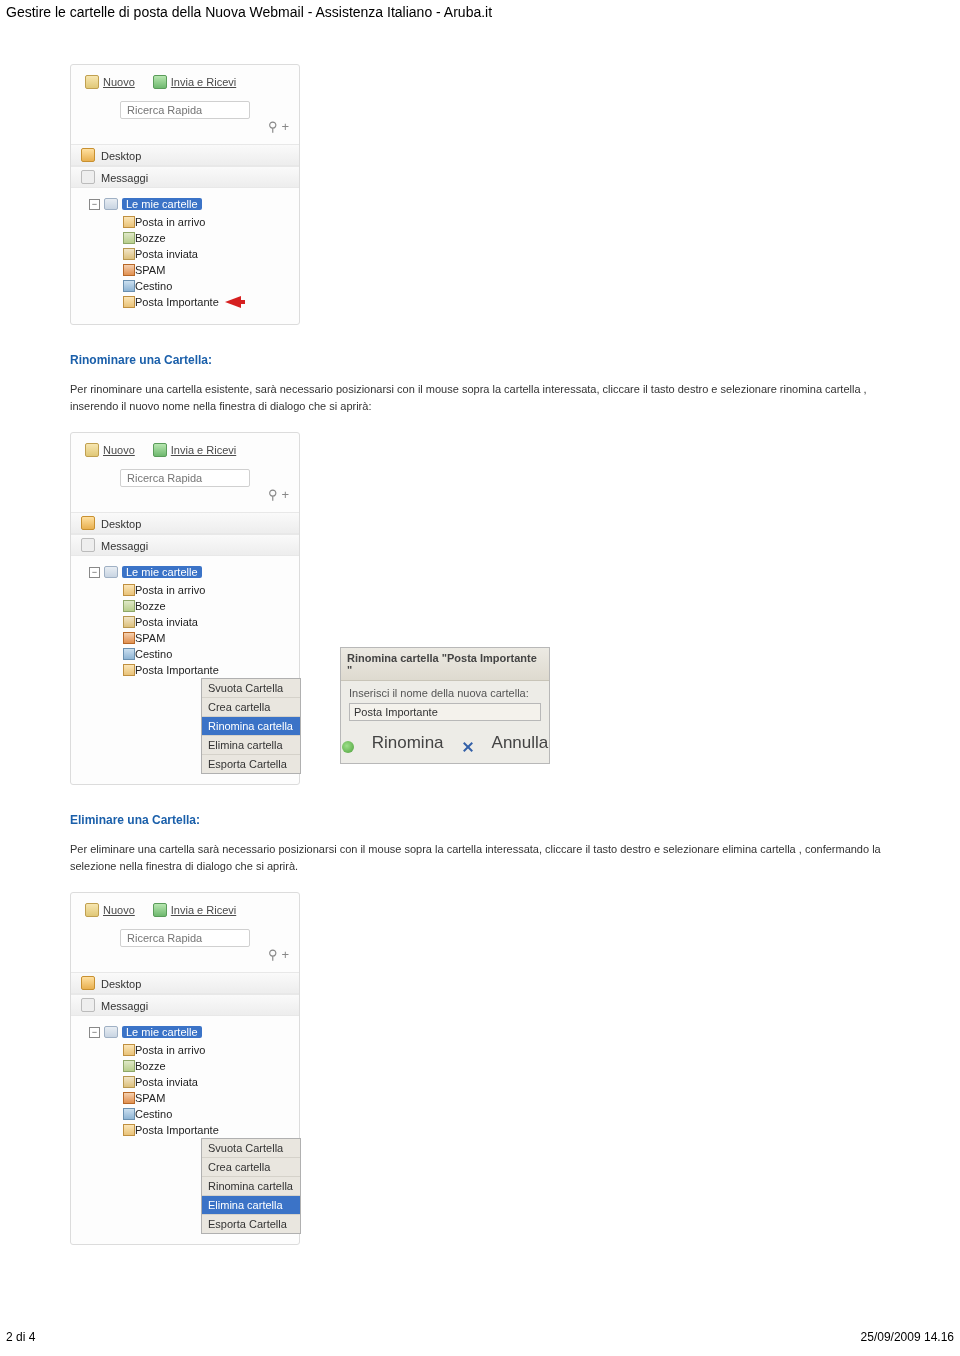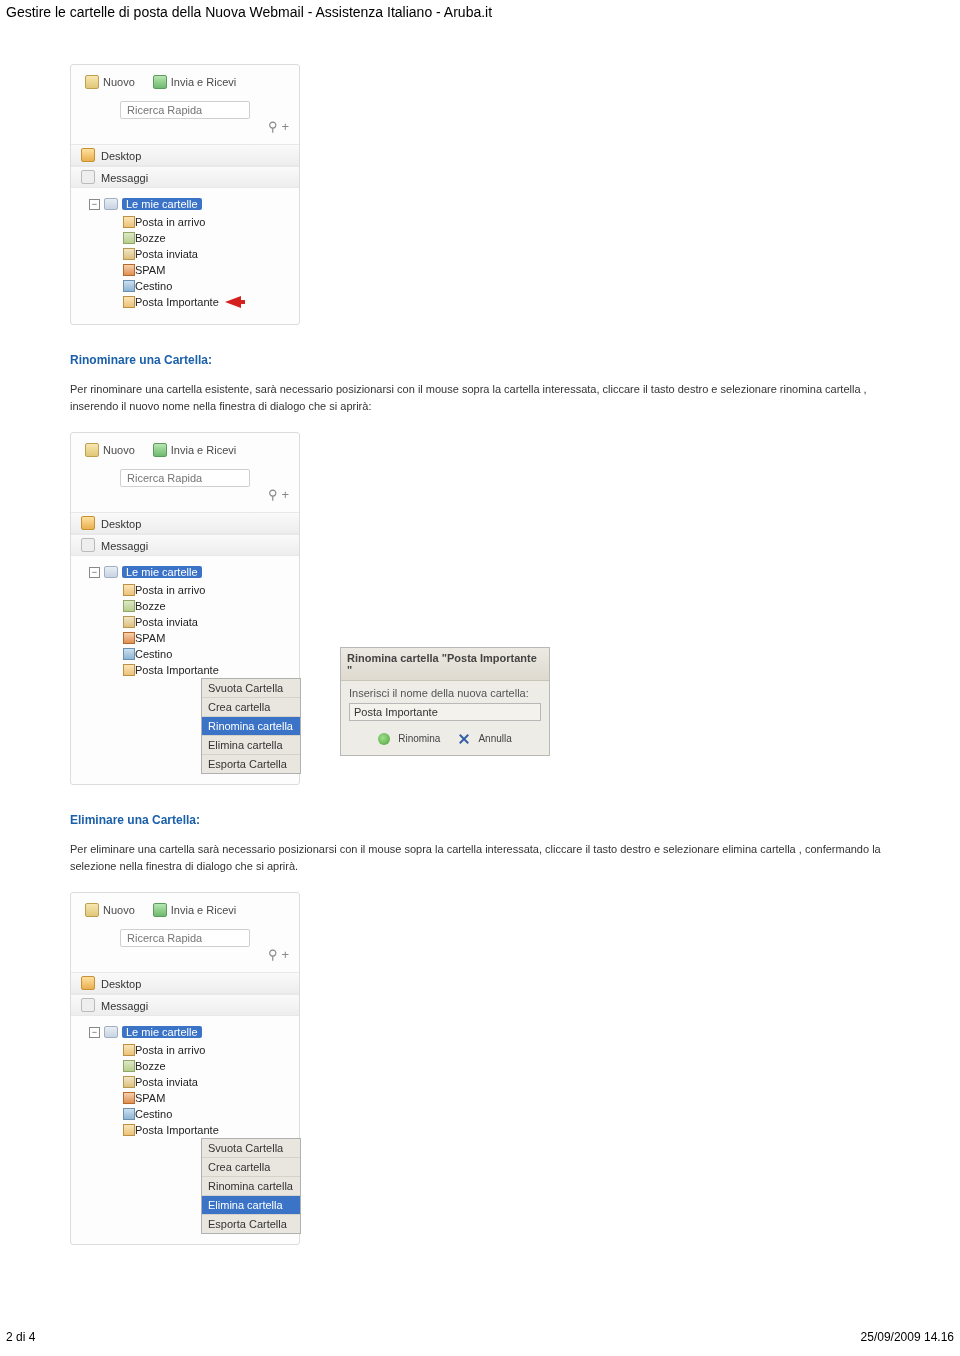--- a/index.html
+++ b/index.html
@@ -36,20 +36,21 @@
       gap: 18px;
       padding: 2px 8px 8px 14px;
     }
     .tbtn {
       display: flex;
       align-items: center;
       gap: 4px;
       font-size: 11px;
       color: #4a4a4a;
       cursor: pointer;
+      text-decoration: underline;
     }
     .ico {
       display: inline-block;
       width: 14px;
       height: 14px;
       border-radius: 2px;
     }
     .ico-nuovo { background: linear-gradient(#f7e6b0,#e0c877); border:1px solid #c0a050; }
     .ico-send { background: linear-gradient(#b7e6b0,#6fb96f); border:1px solid #5a9c5a; }
     .searchrow {
@@ -211,23 +212,23 @@
       color: #333;
     }
     .dialog .dbuttons {
       display: flex;
       justify-content: center;
       gap: 18px;
       padding: 4px 0 10px 0;
     }
     .dbtn {
       display: flex;
-      align-items: flex-start;
-      gap: 8px;
-      font-size: 10px;
+      align-items: flex-end;
+      gap: 18px;
+      font-size: 17px;
       color: #444;
       cursor: pointer;
     }
     .ico-check {
       width: 12px; height: 12px;
       background: radial-gradient(circle at 40% 40%, #9ee08a, #4ca03a);
       border-radius: 50%;
     }
     .ico-cancel {
       width: 12px; height: 12px;

